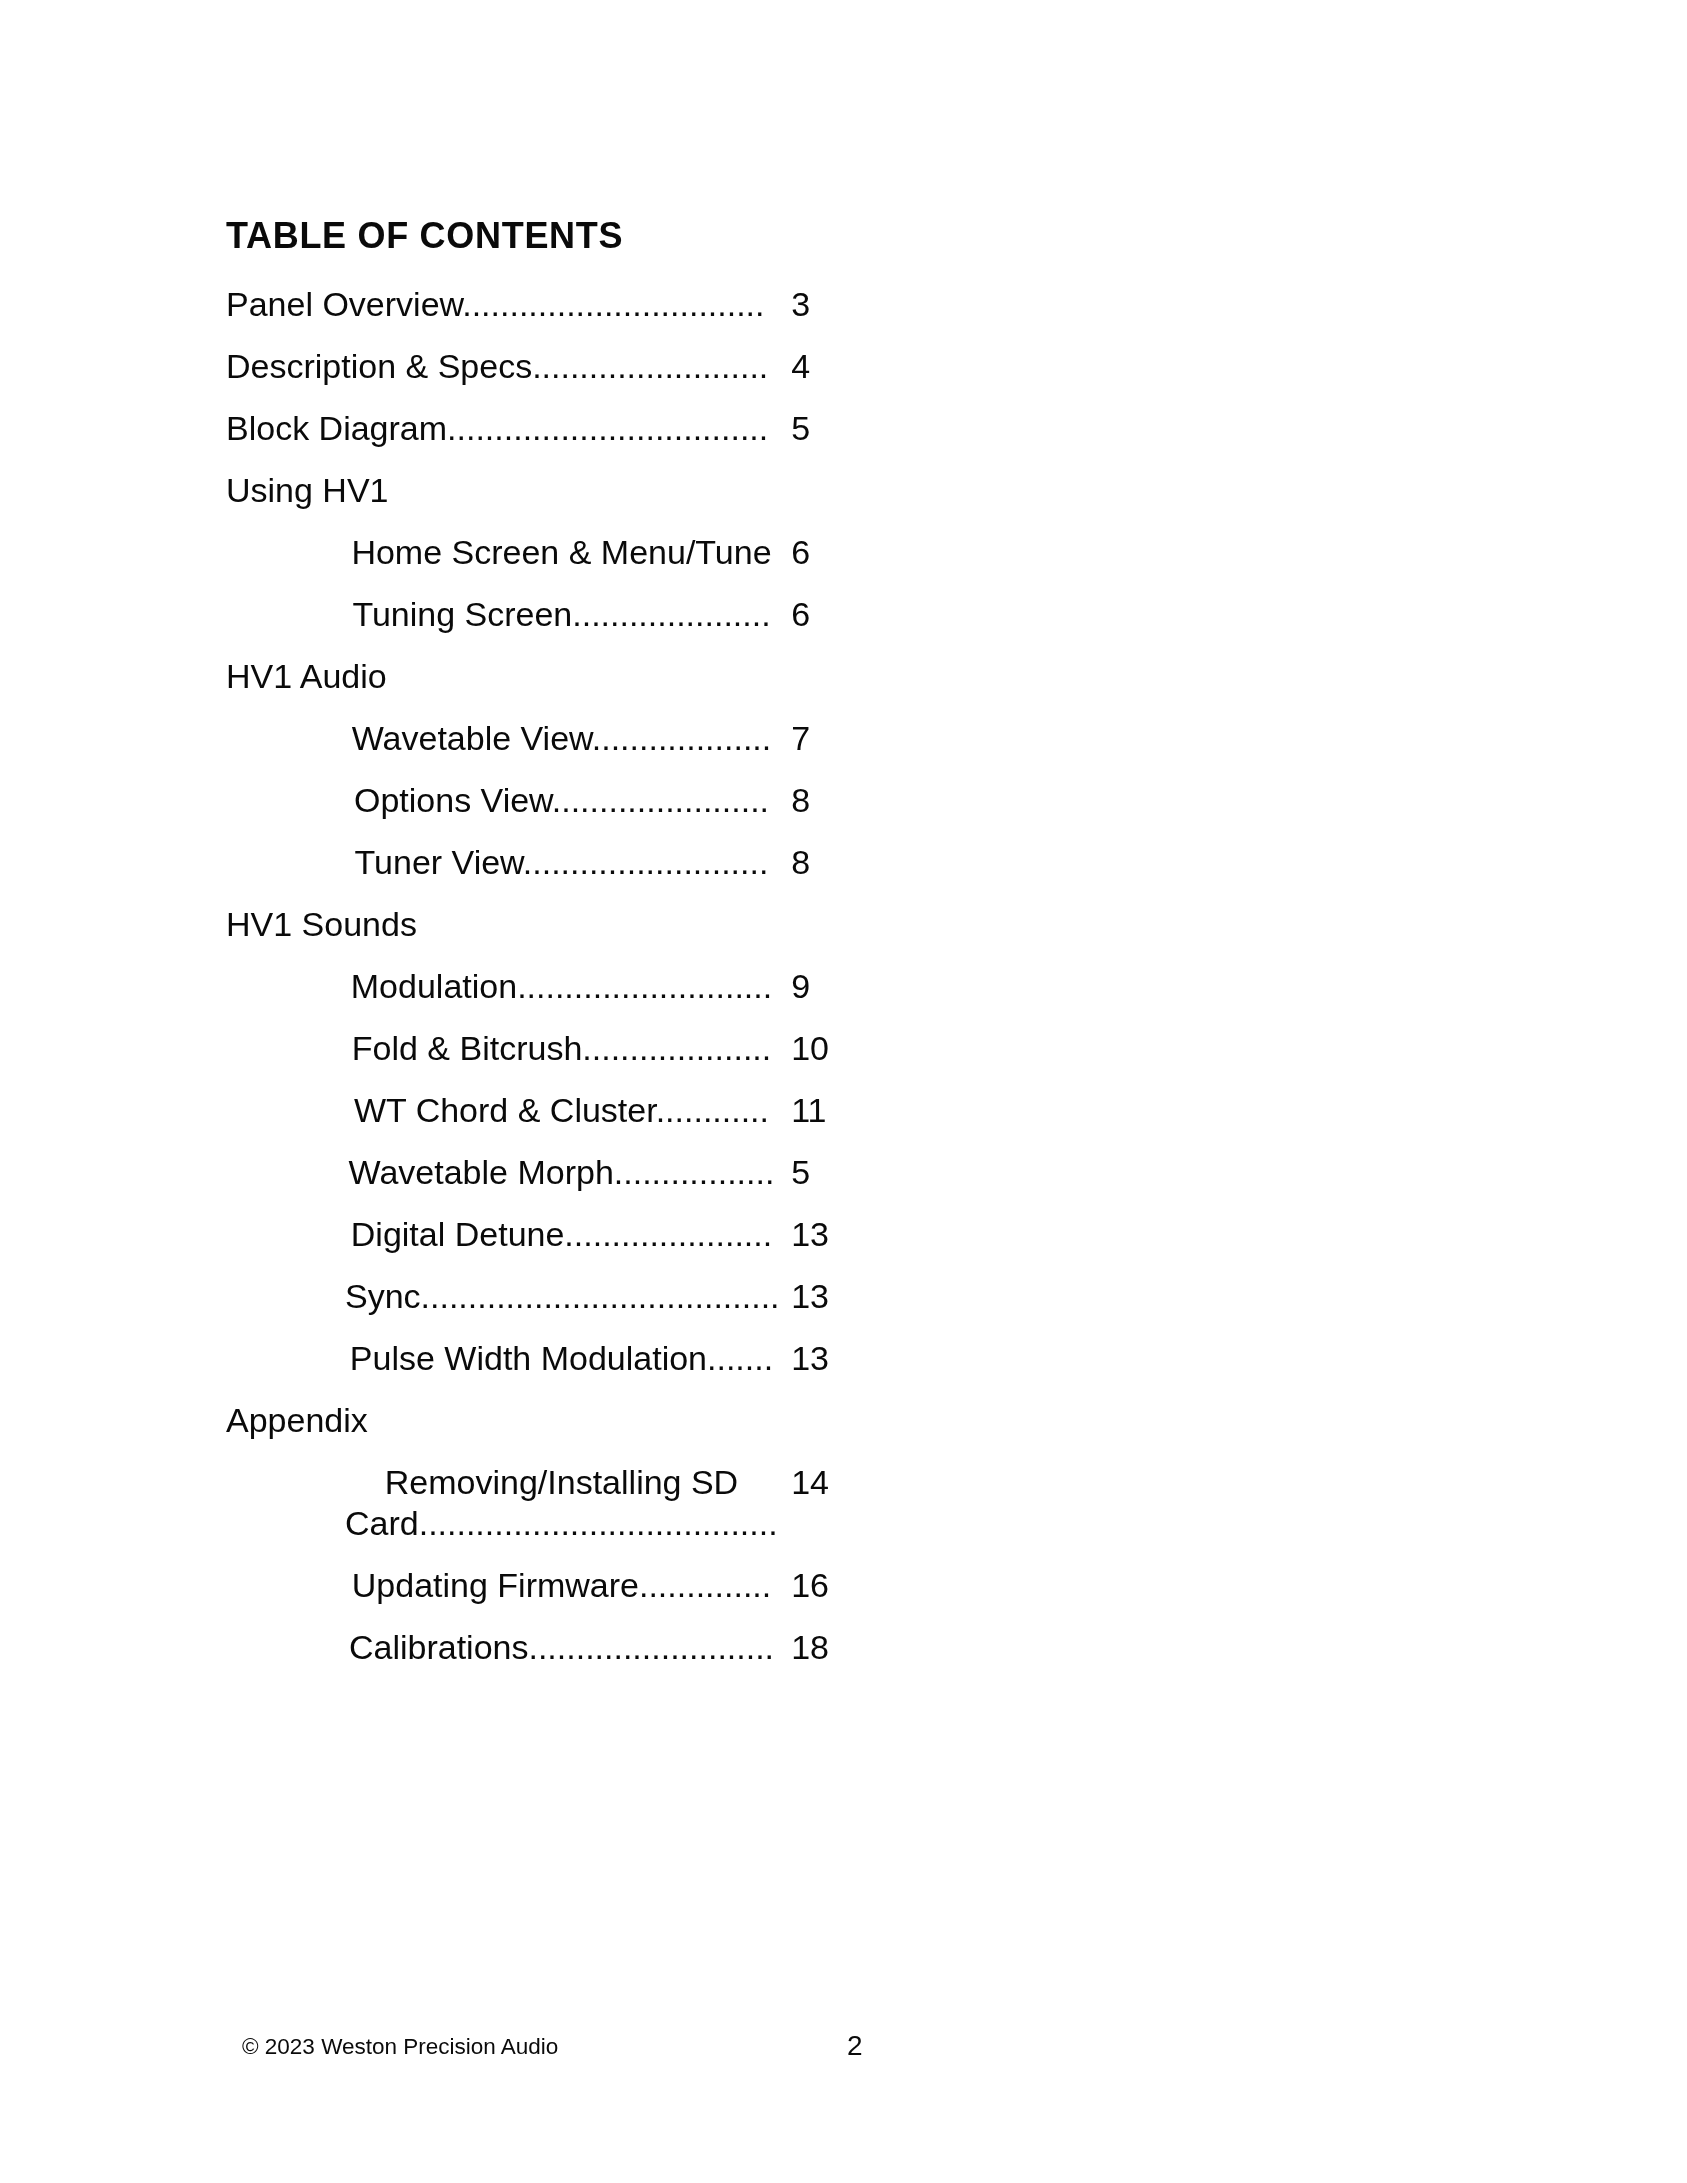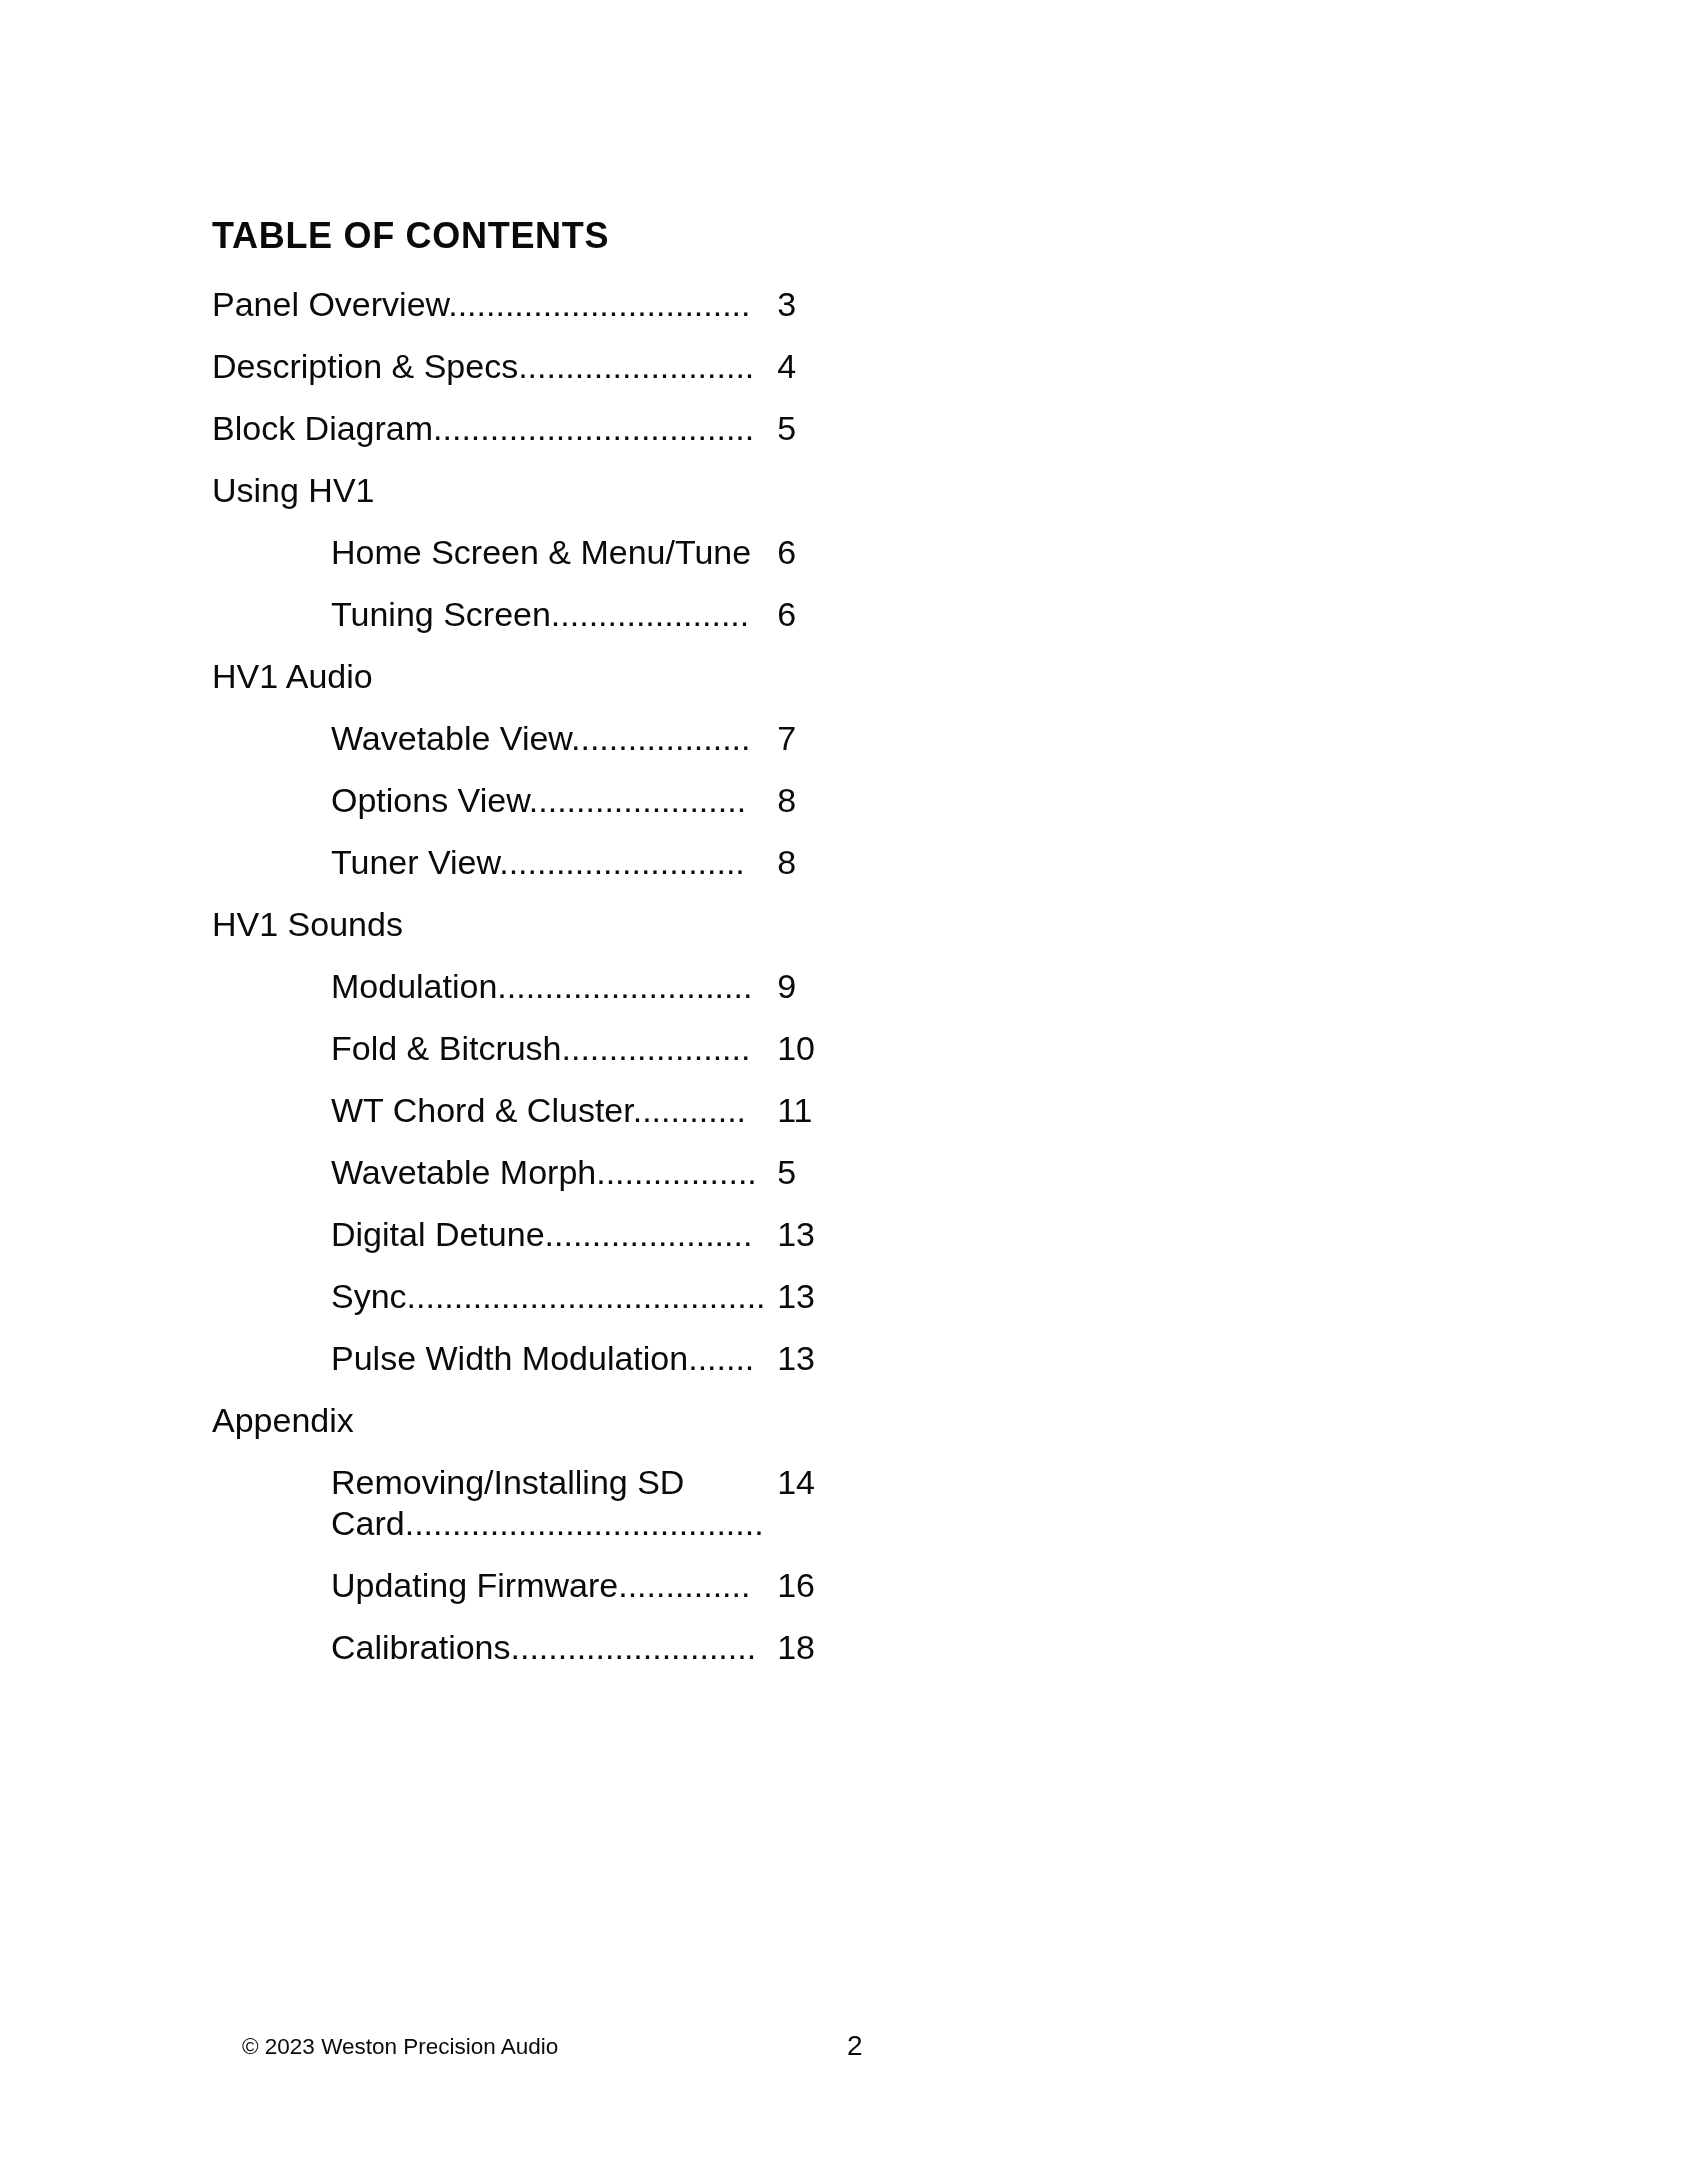--- a/index.html
+++ b/index.html
@@ -11,21 +11,21 @@
     position: relative;
     width: 1687px;
     height: 2183px;
     background: #ffffff;
     color: #0a0a0a;
     font-family: "Liberation Sans", sans-serif;
     overflow: hidden;
   }
   .toc {
     position: absolute;
-    left: 212px;
+    left: 226px;
     top: 215px;
     width: 655px;
   }
   .toc-title {
     font-size: 36px;
     font-weight: 700;
     letter-spacing: 0.7px;
     line-height: 41px;
     margin: 0 0 28.4px 0;
   }
@@ -37,20 +37,21 @@
     margin-bottom: 21px;
   }
   .label {
     flex: 0 0 552px;
     margin-right: 13.2px;
     overflow: hidden;
     box-sizing: border-box;
   }
   .row.sub .label {
     padding-left: 119px;
+    text-align: center;
   }
   .label .line {
     display: block;
     white-space: nowrap;
   }
   .pnum {
     flex: 0 0 86px;
     white-space: nowrap;
   }
   .footer-copyright {

